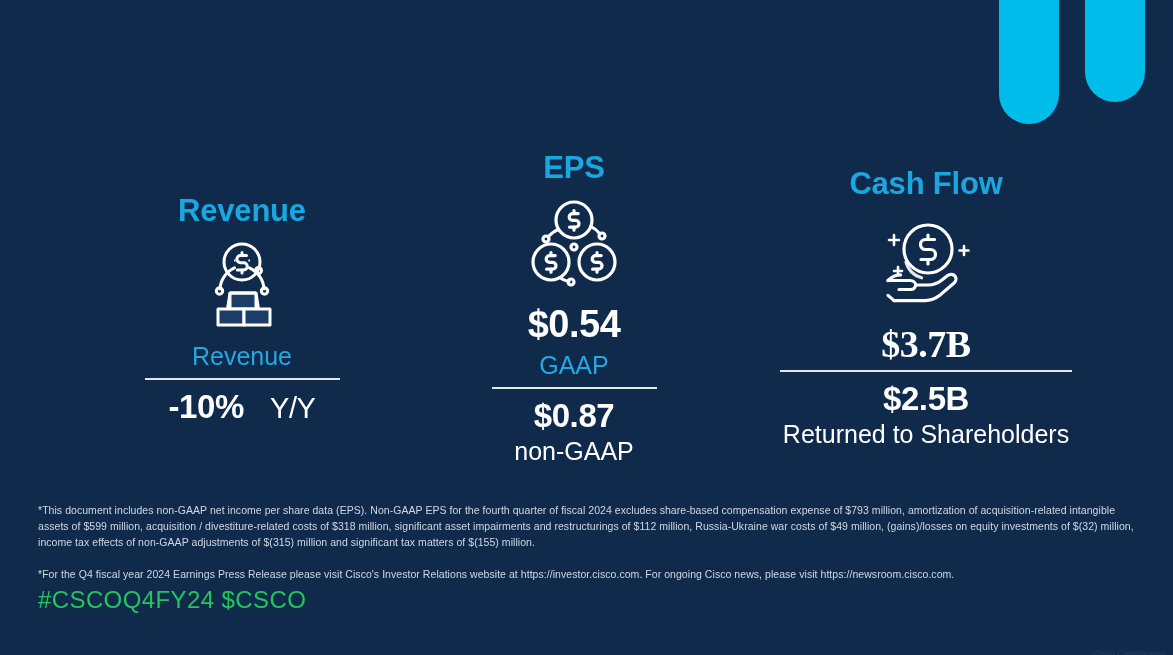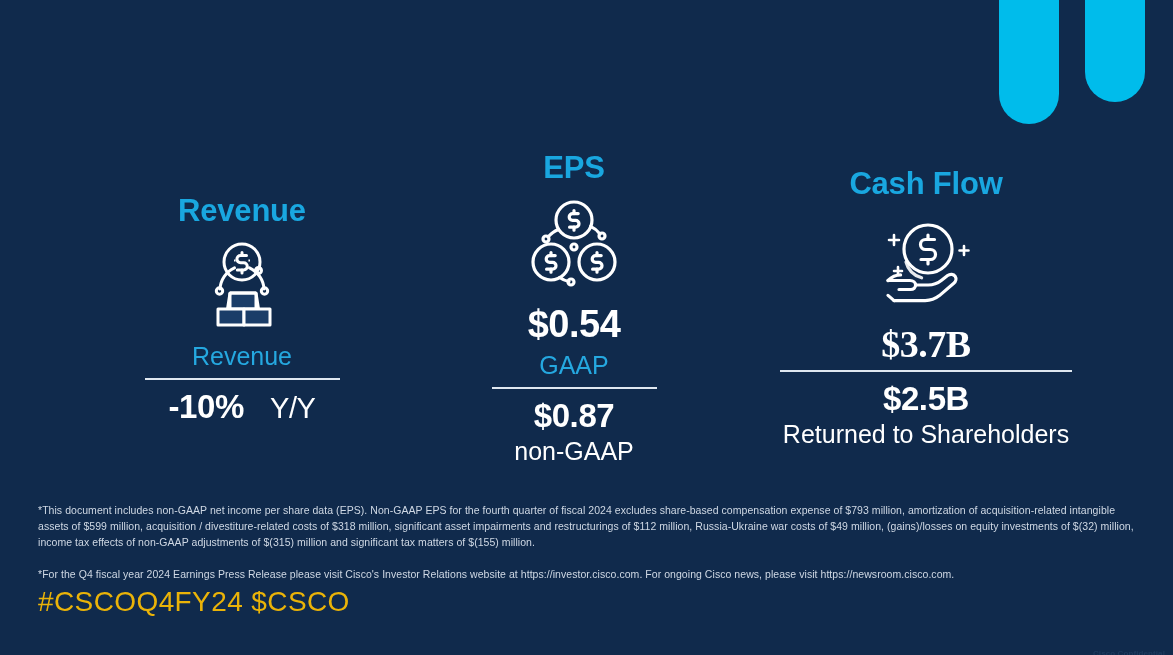--- a/index.html
+++ b/index.html
@@ -75,21 +75,21 @@
   
   .footnotes { position:absolute; left:38px; top:503px; width:1110px; }
   .fn {
     font-size:10.5px; font-weight:400; color:#cfd8e4;
     line-height:1.52; letter-spacing:0.05px;
   }
   .fn-2 { margin-top:16px; }
 
   .hashtags {
     position:absolute; left:38px; top:586px;
-    font-size:28px; font-weight:300; color:#eab308; letter-spacing:0.4px;
+    font-size:24px; font-weight:300; color:#22c55e; letter-spacing:0.4px;
   }
   .confidential {
     position:absolute; right:8px; bottom:-3px;
     font-size:8px; font-weight:700; color:#1d3a5e; letter-spacing:0.1px;
   }
 </style>
 </head>
 <body>
 
 <div class="slide">

